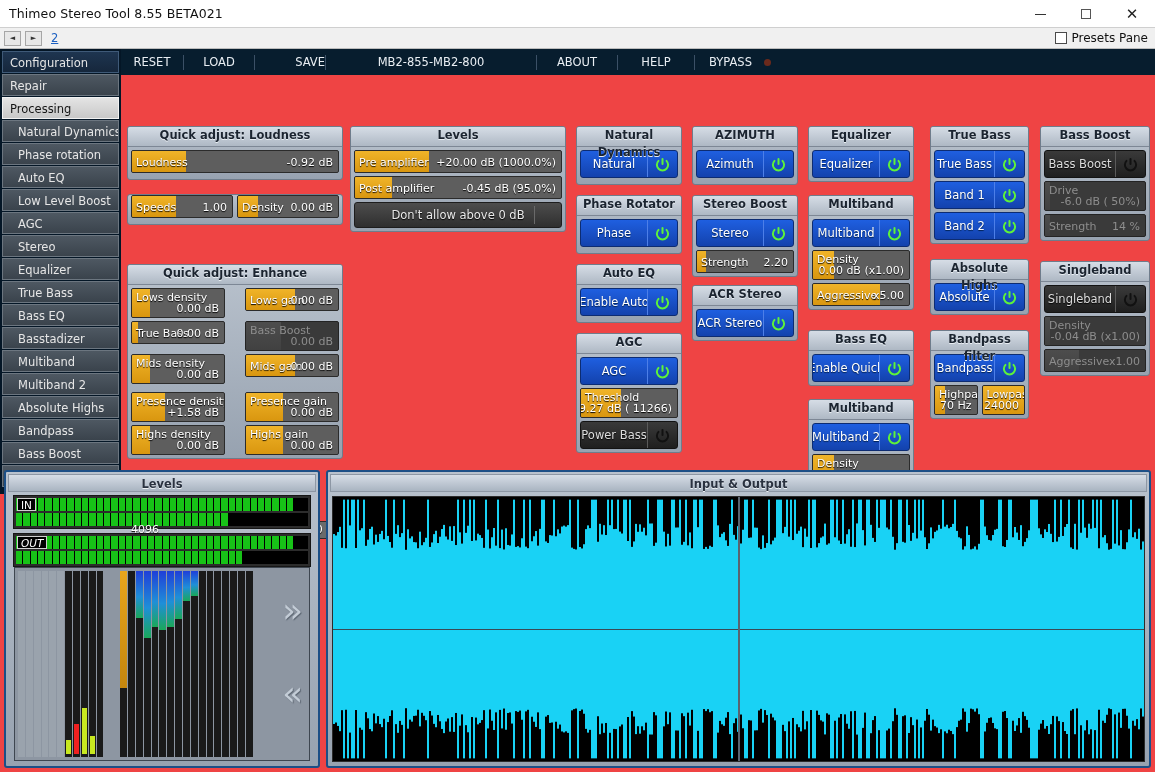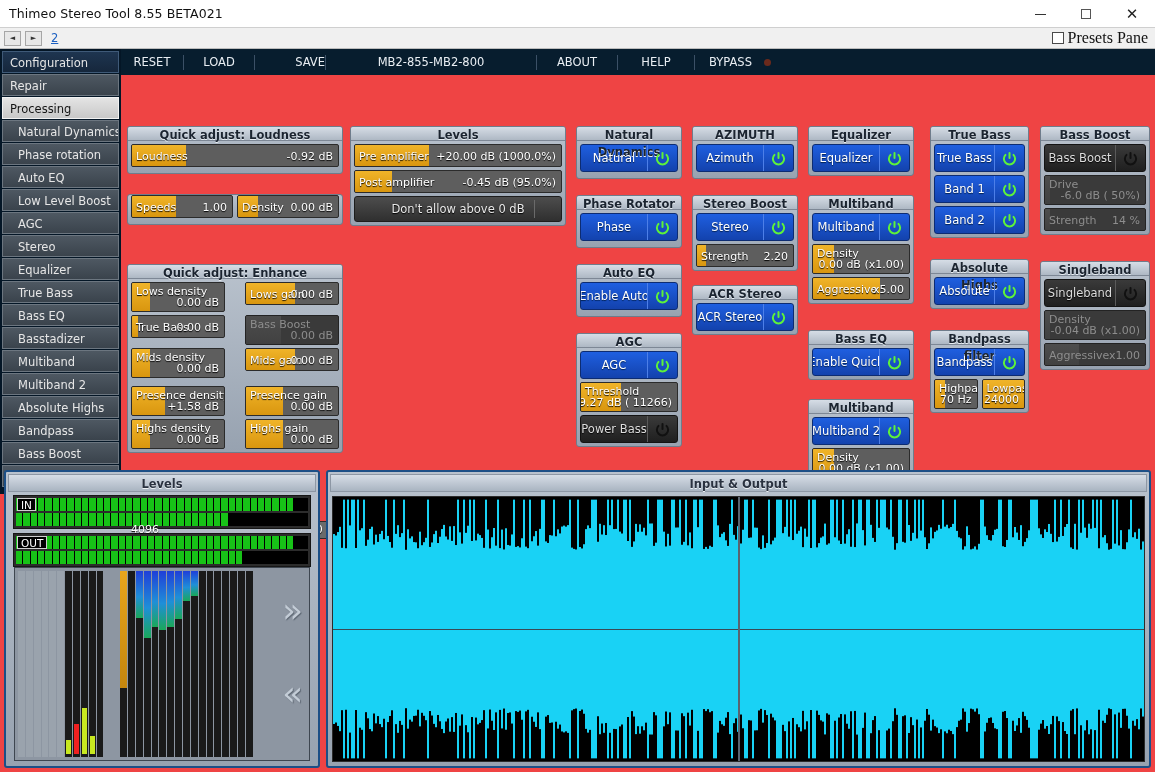--- a/index.html
+++ b/index.html
@@ -20,21 +20,21 @@
 
   
   #navrow { height:21px; background:#f0f0f0; border-bottom:1px solid #bcbcbc;
     display:flex; align-items:center; position:relative; }
   .navbtn { width:17px; height:15px; margin-left:4px; background:#e7e7e7;
     border:1px solid #a6a6a6; display:flex; align-items:center; justify-content:center;
     font-size:7px; color:#333; }
   #navnum { margin-left:9px; font-size:11.5px; color:#1b5fc1; text-decoration:underline; }
   #presetspane { position:absolute; right:7px; display:flex; align-items:center; gap:4px; }
   #presetspane .cb { width:12px; height:12px; border:1px solid #4a4a4a; background:#fff; }
-  #presetspane span { font-size:16px; color:#111;font-family:Liberation Serif, serif; }
+  #presetspane span { font-size:12px; color:#111; }
 
   
   #main { position:relative; width:1155px; height:723px; background:#ef4444; }
 
   
   #sidebar { position:absolute; left:0; top:0; width:121px; height:445px;
     background:#041626; padding:2px 2px 0 2px; }
   .sbitem { height:22px; line-height:22px; font-size:11.5px; color:#e6e6e6;
     padding-left:7px; margin-bottom:1px;
     background:linear-gradient(#4e5862,#3a434c); border:1px solid #6c7680;
@@ -48,21 +48,21 @@
   #toolbar { position:absolute; left:121px; top:0; width:1034px; height:26px;
     background:#071d2e; display:flex; align-items:center; }
   .tbtn { font-size:11.5px; color:#e9eef3; padding:0 12px; height:26px; line-height:26px;
     white-space:nowrap; }
   .tbsep { width:1px; height:15px; background:#3b5066; }
   .tled { width:7px; height:7px; border-radius:50%; background:#6b2a1c; margin-left:12px; }
 
   
   .grp { position:absolute; background:linear-gradient(#b9c2cd,#97a2b0);
     border:1px solid #6f7c8b; border-radius:3px; padding:0 3px 3px 3px; }
-  .grp > .ghead { height:14px; line-height:17px; text-align:center;
+  .grp > .ghead { height:20px; line-height:17px; text-align:center;
     font-size:11.5px; font-weight:bold; color:#1b2430;
     background:linear-gradient(#d6dde6,#aeb8c4); border-bottom:1px solid #7d8795;
     margin:0 -3px 3px -3px; border-radius:2px 2px 0 0; text-shadow:0 1px 0 #e9eef3; }
 
   
   .sl { position:relative; height:23px; background:#5e5e5e; border:1px solid #2b2b2b;
     border-radius:2px; overflow:hidden; margin-bottom:3px; }
   .sl .fill { position:absolute; left:0; top:0; bottom:0;
     background:linear-gradient(#f0b429,#d9960f); }
   .sl .lab { position:absolute; left:4px; top:2px; font-size:11px; color:#fff;
@@ -704,21 +704,21 @@
           <div class="seg" style="background: rgb(0, 0, 0);"></div>
           <div class="seg" style="background: rgb(0, 0, 0);"></div>
           <div class="seg" style="background: rgb(0, 0, 0);"></div>
           <div class="seg" style="background: rgb(0, 0, 0);"></div>
           <div class="seg" style="background: rgb(0, 0, 0);"></div>
           <div class="seg" style="background: rgb(0, 0, 0);"></div>
           <div class="seg" style="background: rgb(0, 0, 0);"></div>
         </div>
     </div>
 
-    <div class="meterwrap" style="margin:0 4px 4px 4px;">
+    <div class="meterwrap" style="margin:0 4px 4px 4px;font-style:italic;">
       <div class="meterrow" id="out-peak">
         <div class="cap">OUT</div>
       <div class="seg" style="background: rgb(23, 194, 23);"></div>
           <div class="seg" style="background: rgb(23, 194, 23);"></div>
           <div class="seg" style="background: rgb(23, 194, 23);"></div>
           <div class="seg" style="background: rgb(23, 194, 23);"></div>
           <div class="seg" style="background: rgb(23, 194, 23);"></div>
           <div class="seg" style="background: rgb(23, 194, 23);"></div>
           <div class="seg" style="background: rgb(23, 194, 23);"></div>
           <div class="seg" style="background: rgb(23, 194, 23);"></div>

